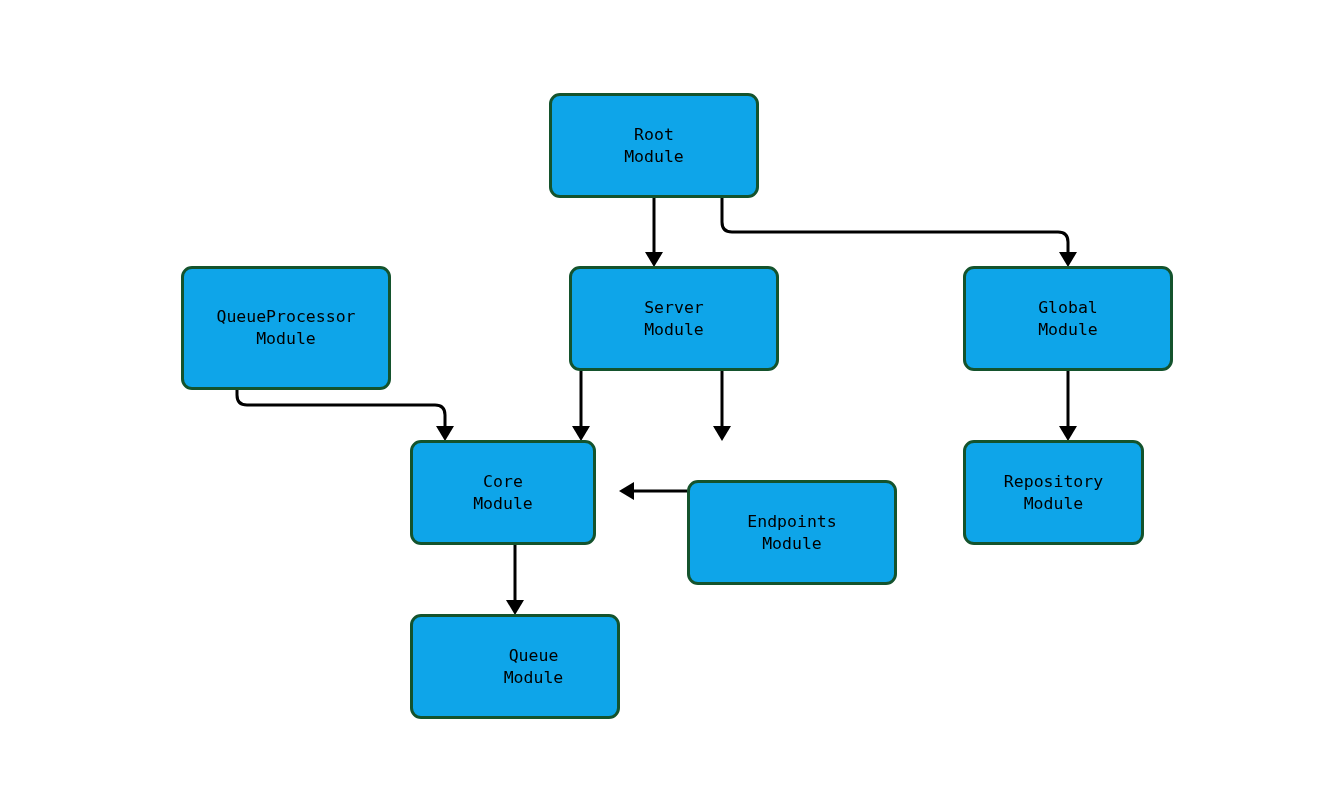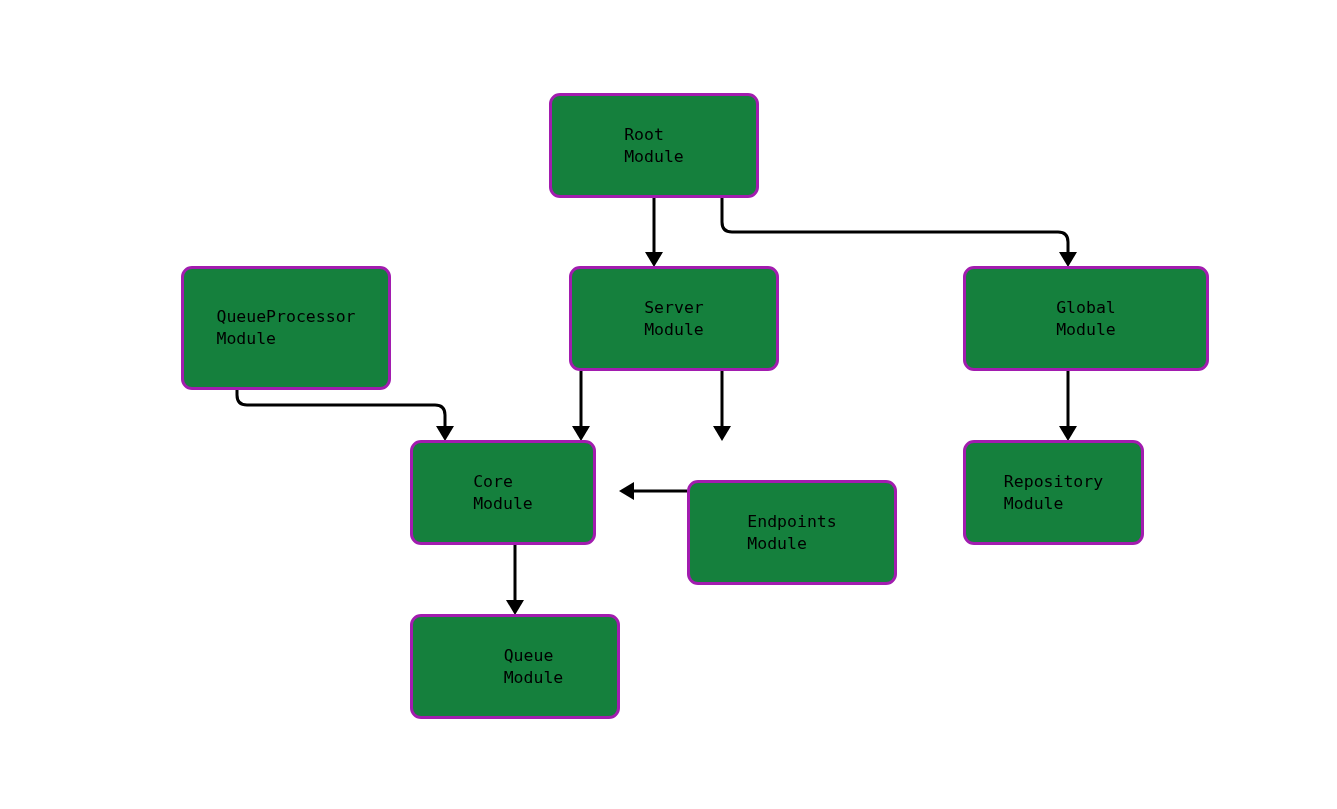--- a/index.html
+++ b/index.html
@@ -22,26 +22,27 @@
   #edge-layer {
     position: absolute;
     left: 0;
     top: 0;
     width: 1337px;
     height: 809px;
   }
   .node {
     position: absolute;
     box-sizing: border-box;
-    border: 3px solid #a21caf;
+    border: 3px solid #14532d;
     border-radius: 11px;
-    background: #15803d;
+    background: #0ea5e9;
     display: flex;
     align-items: center;
     justify-content: center;
+    text-align: center;
     z-index: 2;
   }
   .node-label {
     font-family: "DejaVu Sans Mono", "Liberation Mono", monospace;
     font-size: 16.5px;
     line-height: 22px;
     color: #000000;
     white-space: pre;
     letter-spacing: 0px;
     font-weight: 500;
@@ -107,21 +108,21 @@
   <div class="node" style="left:133px; top:266px; width:210px; height:124px;margin-left:48px;">
     <div class="node-label">QueueProcessor
 Module</div>
   </div>
 
   <div class="node" style="left:569px; top:266px; width:210px; height:105px;">
     <div class="node-label">Server
 Module</div>
   </div>
 
-  <div class="node" style="left:963px; top:266px; width:246px; height:105px;">
+  <div class="node" style="left:963px; top:266px; width:210px; height:105px;">
     <div class="node-label">Global
 Module</div>
   </div>
 
   <div class="node" style="left:410px; top:440px; width:186px; height:105px;">
     <div class="node-label">Core
 Module</div>
   </div>
 
   <div class="node" style="left:687px; top:440px; width:210px; height:105px;margin-top:40px;">

